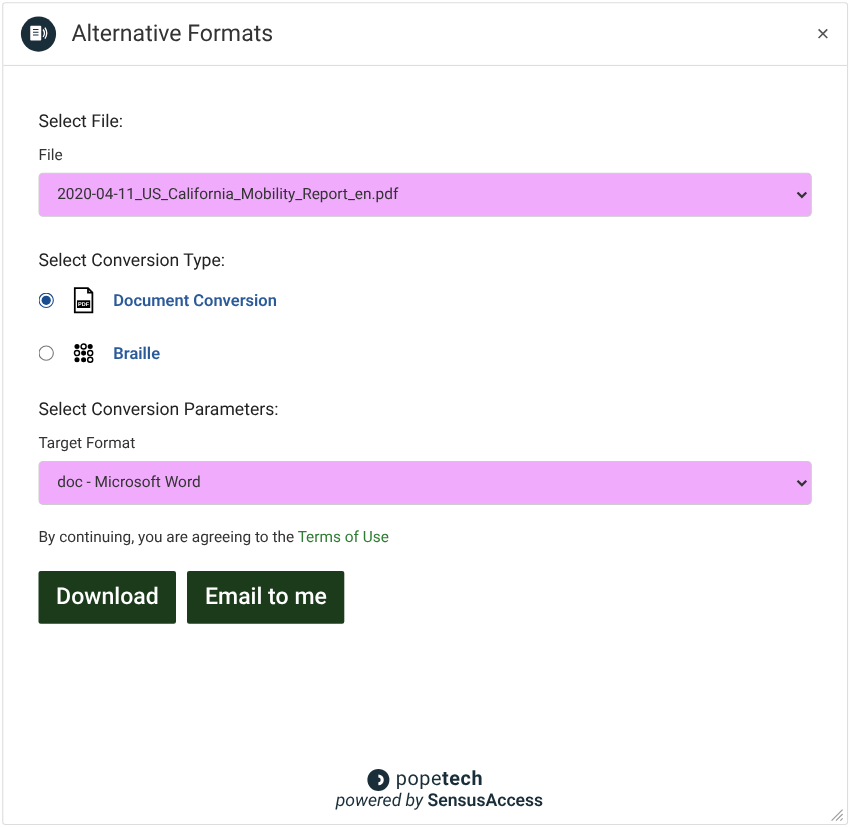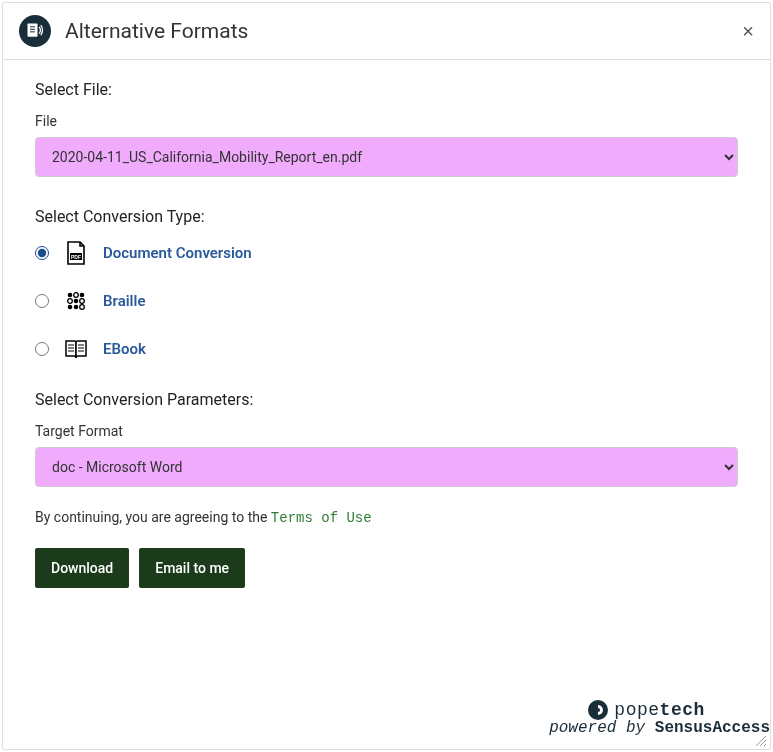--- a/index.html
+++ b/index.html
@@ -17,20 +17,21 @@
     }
     .dialog {
       width: 769px;
       height: 748px;
       border: 1px solid #ddd;
       border-radius: 3px;
       margin: 2px;
       display: flex;
       flex-direction: column;
       position: relative;
+      gap: 20px;
     }
     .dialog-header {
       display: flex;
       align-items: center;
       padding: 12px 16px;
       border-bottom: 1px solid #ddd;
       position: relative;
     }
     .header-icon {
       width: 32px;
@@ -127,43 +128,41 @@
     }
     .terms-text {
       font-size: 14px;
       color: #333;
       margin-top: 22px;
       margin-bottom: 22px;
     }
     .terms-link {
       color: #2e7d32;
       text-decoration: none;
-      font-family: Liberation Mono, monospace;
     }
     .button-row {
       display: flex;
       gap: 10px;
     }
     .btn {
       padding: 12px 16px;
-      font-size: 14px;
+      font-size: 21px;
       font-weight: 500;
       color: #fff;
       background: #1b3b1b;
       border: none;
       border-radius: 2px;
       cursor: pointer;
       font-family: inherit;
     }
     .footer {
       padding: 18px 0 12px;
       display: flex;
-      justify-content: flex-end;
-      align-items: center;
-      font-family: Liberation Mono, monospace;
+      justify-content: center;
+      align-items: center;
     }
     .footer-logo {
       display: flex;
       flex-direction: column;
       align-items: center;
     }
     .footer-top {
       display: flex;
       align-items: center;
     }
@@ -262,36 +261,20 @@
             <circle cx="19" cy="13" r="2.3" fill="none" stroke="#000" stroke-width="1.3"></circle>
             <circle cx="7" cy="19" r="2.3" fill="#000"></circle>
             <circle cx="13" cy="19" r="2.3" fill="#000"></circle>
             <circle cx="19" cy="19" r="2.3" fill="none" stroke="#000" stroke-width="1.3"></circle>
           </svg>
         </span>
         <span class="option-label">Braille</span>
       </label>
 
 
-      <label class="radio-option">
-        <input type="radio" name="convtype" style="">
-        <span class="option-icon">
-          <svg viewBox="0 0 26 26" width="26" height="26">
-            <path d="M3 5 L12 5 Q13 5 13 7 L13 22 Q13 20 11 20 L3 20 Z" fill="#fff" stroke="#000" stroke-width="1.5"></path>
-            <path d="M23 5 L14 5 Q13 5 13 7 L13 22 Q13 20 15 20 L23 20 Z" fill="#fff" stroke="#000" stroke-width="1.5"></path>
-            <line x1="5" y1="9" x2="11" y2="9" stroke="#000" stroke-width="1"></line>
-            <line x1="5" y1="12" x2="11" y2="12" stroke="#000" stroke-width="1"></line>
-            <line x1="5" y1="15" x2="11" y2="15" stroke="#000" stroke-width="1"></line>
-            <line x1="15" y1="9" x2="21" y2="9" stroke="#000" stroke-width="1"></line>
-            <line x1="15" y1="12" x2="21" y2="12" stroke="#000" stroke-width="1"></line>
-            <line x1="15" y1="15" x2="21" y2="15" stroke="#000" stroke-width="1"></line>
-          </svg>
-        </span>
-        <span class="option-label">EBook</span>
-      </label>
 
     </div>
 
     <div class="section-label">Select Conversion Parameters:</div>
     <label class="field-label">Target Format</label>
     <div class="select-wrap" style="margin-bottom:0;">
       <select>
         <option>doc - Microsoft Word</option>
       </select>
     </div>

